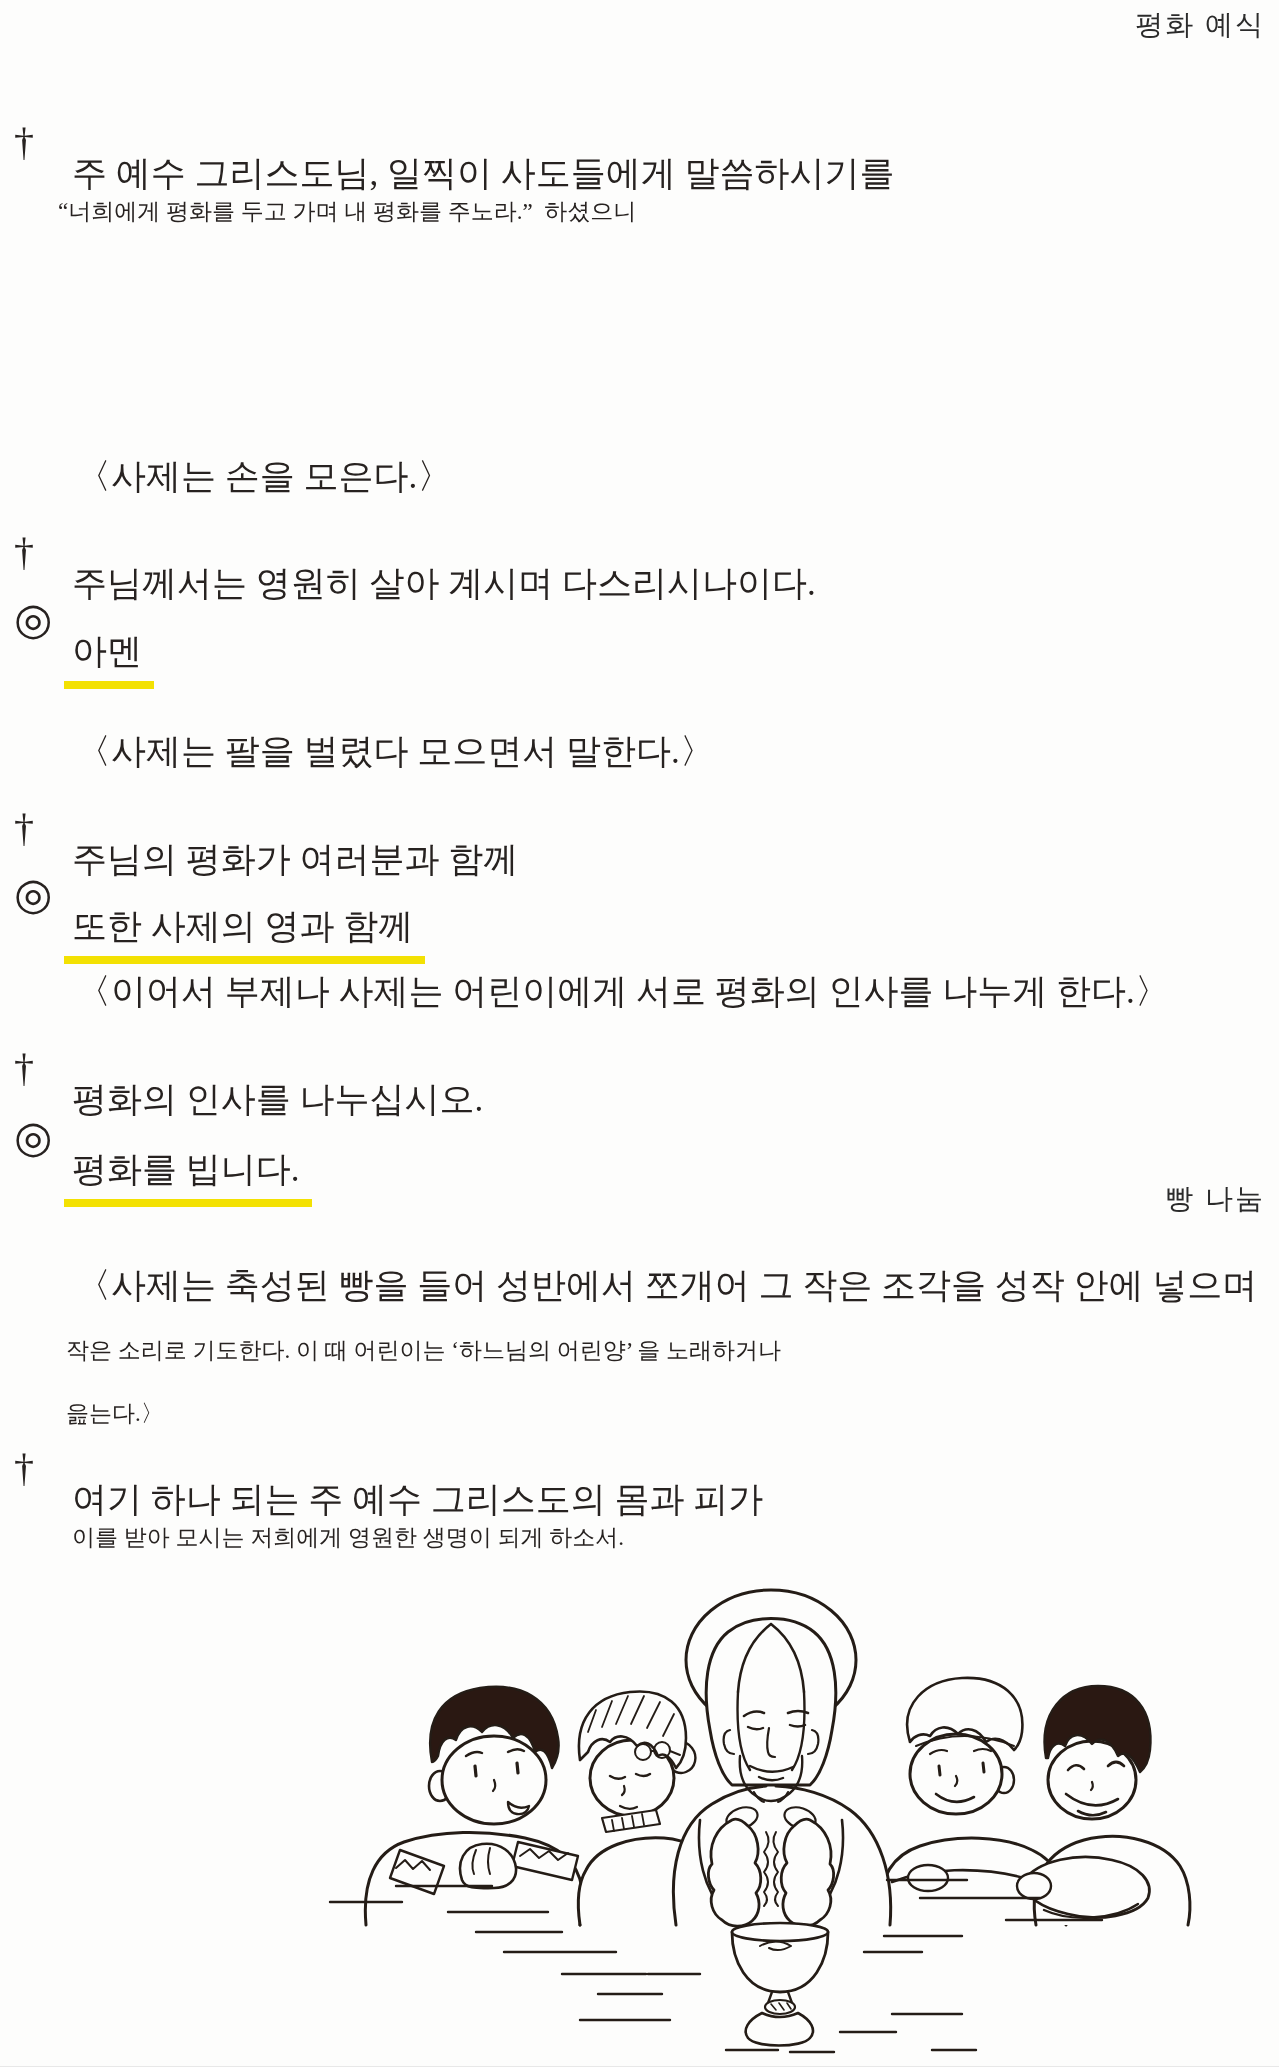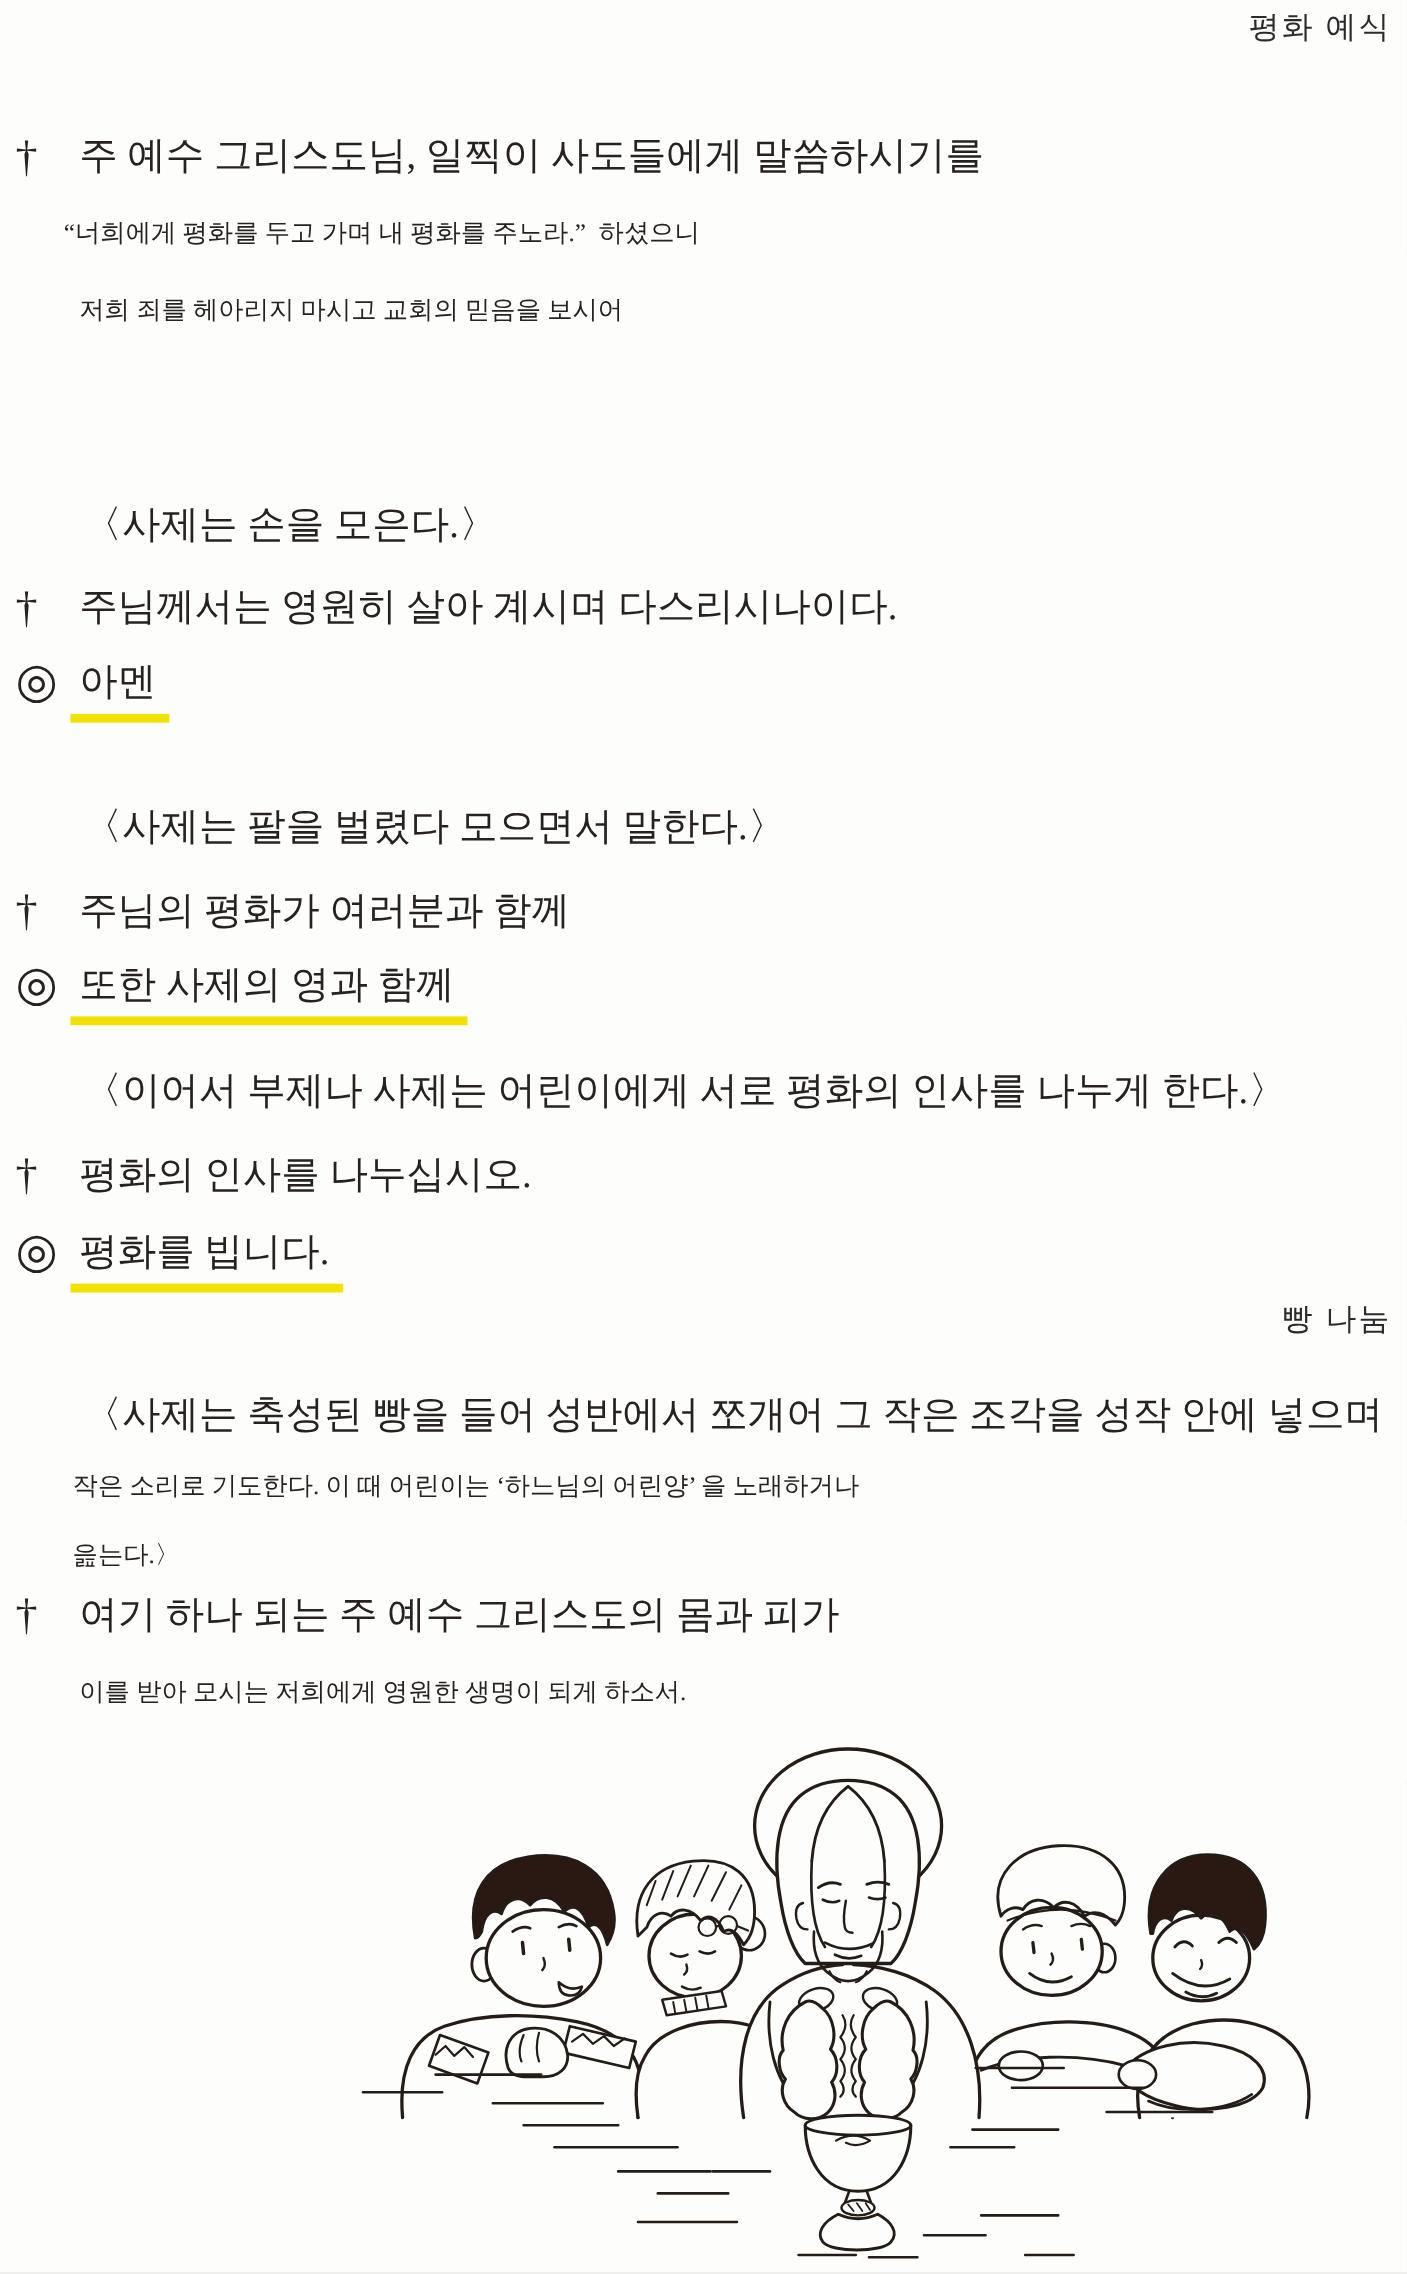--- a/index.html
+++ b/index.html
@@ -18,42 +18,41 @@
   }
   .cont{
     position:absolute;font-size:23px;line-height:48px;white-space:pre;
   }
   .row{position:absolute;left:14px;display:flex;align-items:flex-start;}
   .mark{
     display:inline-block;flex:0 0 58px;width:58px;
     font-size:40px;line-height:48px;
   }
   .mark.circ{font-size:44px;line-height:48px;}
-  .txt{font-size:35px;line-height:48px;white-space:pre;}
+  .txt{font-size:35px;line-height:48px;white-space:pre;margin-top:32px;}
   .underlined{
     margin-left:-8px;padding:0 12px 5px 8px;
     border-bottom:8px solid #0c4a6e;
   }
   .illus{position:absolute;left:280px;top:1580px;width:999px;height:487px;}
   .illus svg{display:block;width:100%;height:100%;}
 </style>
 </head>
 <body>
 
 <div class="page">
 
   <div class="sec-head" style="top:8px">평화 예식</div>
 
 
   <div class="row" style="top:118px">
     <span class="mark">†</span>
     <span class="txt">주 예수 그리스도님, 일찍이 사도들에게 말씀하시기를</span>
   </div>
   <div class="cont" style="top:188px;left:58px">“너희에게 평화를 두고 가며 내 평화를 주노라.”  하셨으니</div>
-  <div class="cont" style="top:258px;left:72px">저희 죄를 헤아리지 마시고 교회의 믿음을 보시어</div>
 
   <div class="rubric" style="top:453px">〈사제는 손을 모은다.〉</div>
 
   <div class="row" style="top:528px">
     <span class="mark">†</span>
     <span class="txt">주님께서는 영원히 살아 계시며 다스리시나이다.</span>
   </div>
 
   <div class="row" style="top:596px">
     <span class="mark circ">◎</span>

